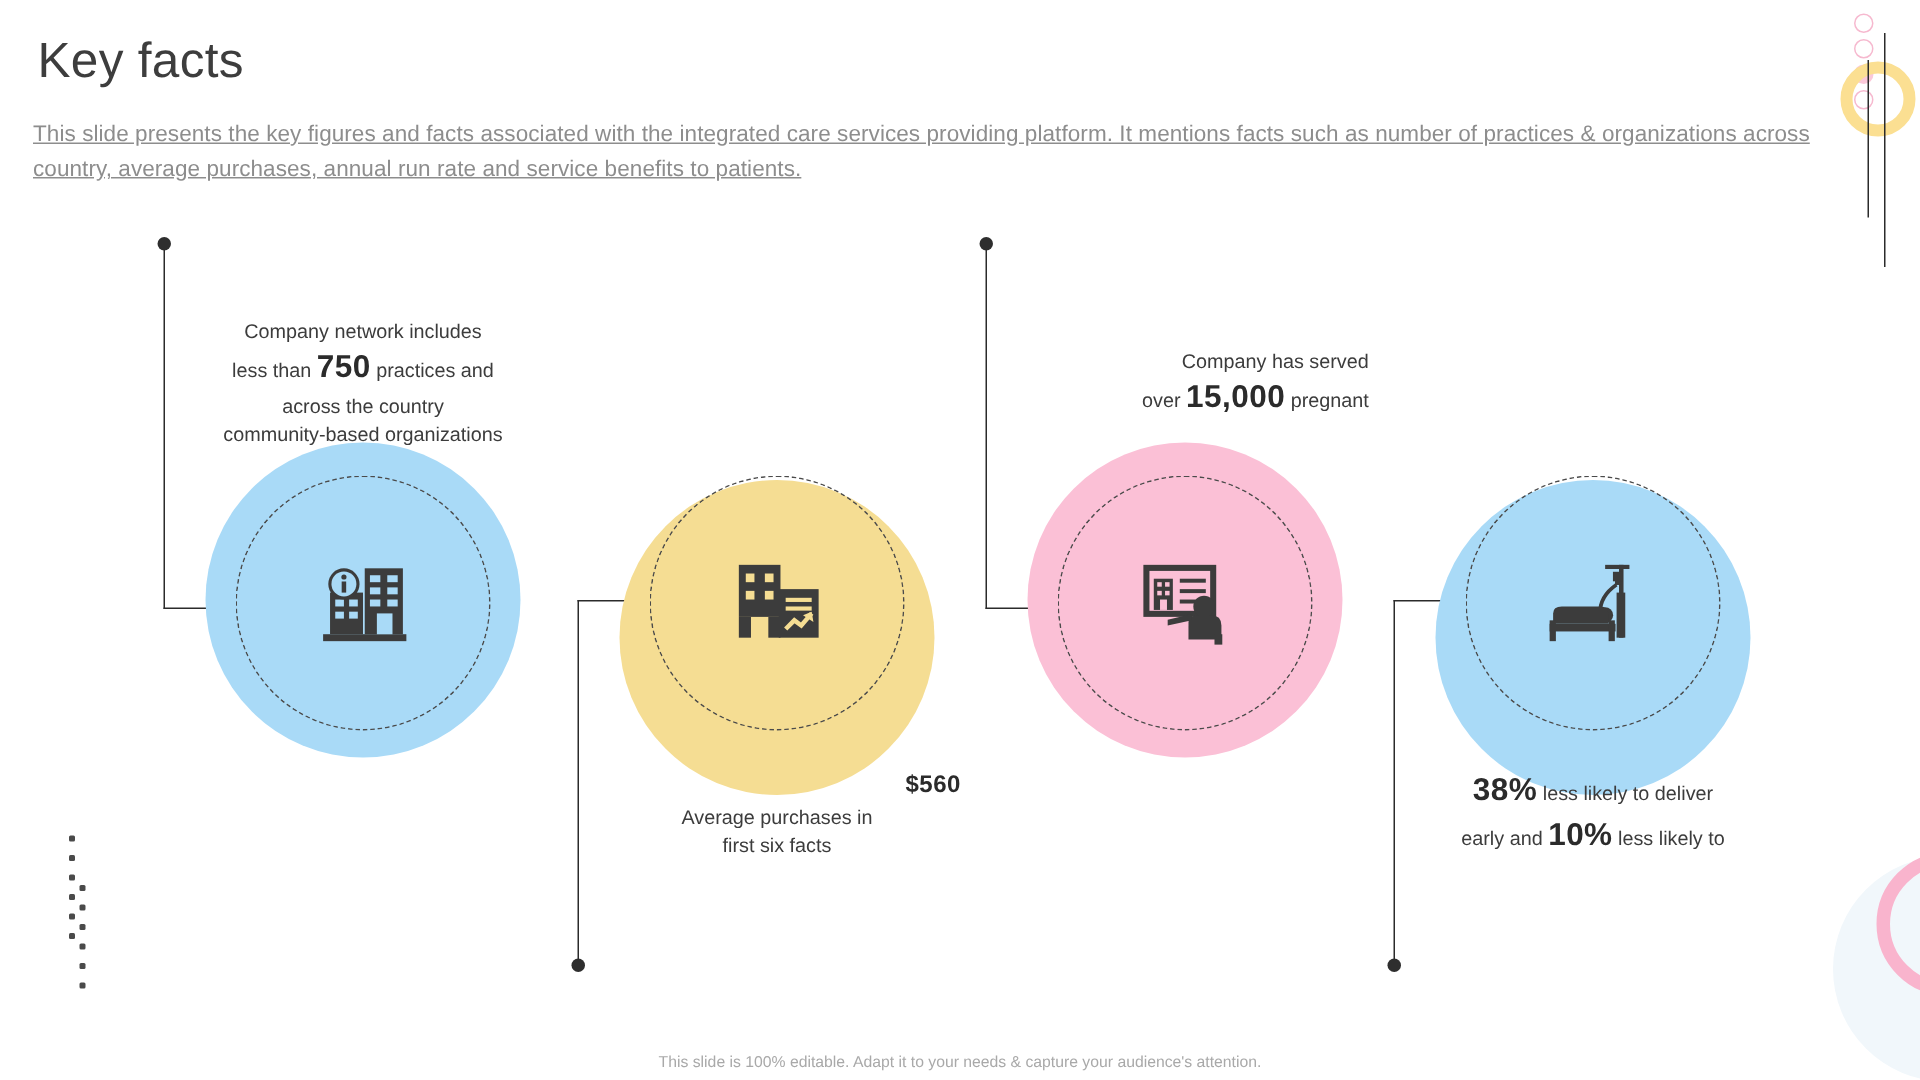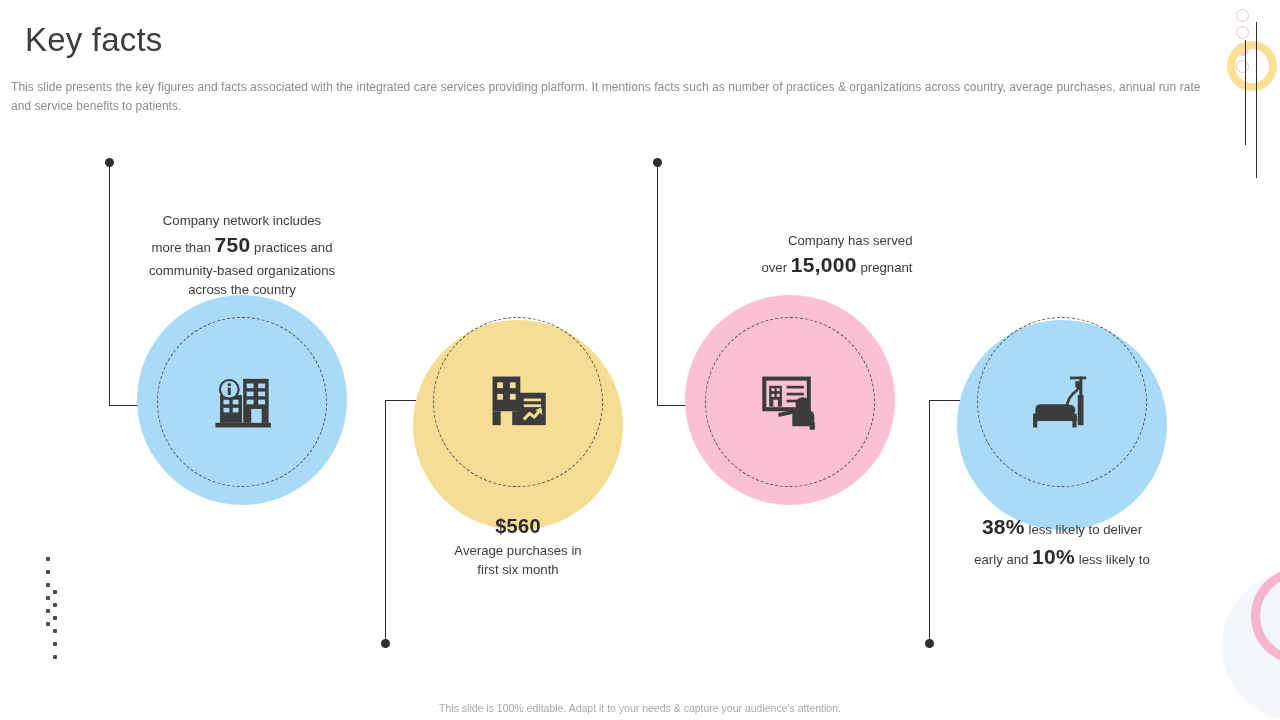--- a/index.html
+++ b/index.html
@@ -12,23 +12,24 @@
     overflow:hidden;
   }
 
   
   #page-title {
     position:absolute; left:25px; top:22px;
     font-size:33px; font-weight:400; letter-spacing:.2px;
     color:#3d3d3d; line-height:1.1;
   }
   #subtitle {
-    position:absolute; left:11px; top:78px; width:1207px;
-    font-size:12px; line-height:1.55; color:#8d8d8d;
+    position:absolute; left:22px; top:78px; width:1207px;
+    font-size:15px; line-height:1.55; color:#8d8d8d;
     letter-spacing:.05px;
+    text-decoration:underline;
   }
 
   
   #stage { position:absolute; left:0; top:0; width:1280px; height:627px; }
 
   .fact-group { position:absolute; top:0; width:260px; height:720px; }
 
   
   .circle-wrap { position:absolute; left:50%; transform:translateX(-50%); }
   .solid-circle {
@@ -139,23 +140,23 @@
   <div class="fact-group" style="left:112px;">
 
     <div class="connector">
       <div class="conn-vline" style="left:-3px; top:162px; height:244px;"></div>
       <div class="conn-dot" style="left:-7.5px; top:158px;"></div>
       <div class="conn-hline" style="left:-3px; top:405px; width:48px;"></div>
     </div>
 
     <div class="fact-text" style="top:211px;">
       <span class="lead">Company network includes</span>
-      <span>more than </span><span class="big">750</span><span> practices and</span>
+      <span>less than </span><span class="big">750</span><span> practices and</span>
+      <span class="lead">across the country</span>
       <span class="lead">community-based organizations</span>
-      <span class="lead">across the country</span>
     </div>
 
     <div class="circle-wrap" style="top:0;">
       <div class="solid-circle" style="top:295px; background:#a9daf7;"></div>
       <div class="dashed-circle" style="top:317px;">
         <span class="icon-holder">
           <svg viewBox="0 0 64 64" fill="#3c3c3c">
 
             <rect x="33" y="12" width="22" height="38"></rect>
 
@@ -212,23 +213,23 @@
             <rect x="37" y="29" width="15" height="2.4" fill="#f5dd93"></rect>
             <rect x="37" y="34" width="15" height="2.4" fill="#f5dd93"></rect>
             <polyline points="37,47 42,42 46,45 52,38" fill="none" stroke="#f5dd93" stroke-width="2.6"></polyline>
             <polygon points="52,37 53,43 47,39" fill="#f5dd93"></polygon>
           </svg>
         </span>
       </div>
     </div>
 
     <div class="fact-text" style="top:512px;">
-      <span class="lead big" style="font-size:20px;">$560</span>
+      <span class="lead big" style="font-size:16px;text-align:right;">$560</span>
       <span class="lead">Average purchases in</span>
-      <span class="lead">first six month</span>
+      <span class="lead">first six facts</span>
     </div>
   </div>
 
   <div class="fact-group" style="left:660px;">
 
     <div class="connector">
       <div class="conn-vline" style="left:-3px; top:162px; height:244px;"></div>
       <div class="conn-dot" style="left:-7.5px; top:158px;"></div>
       <div class="conn-hline" style="left:-3px; top:405px; width:48px;"></div>
     </div>

